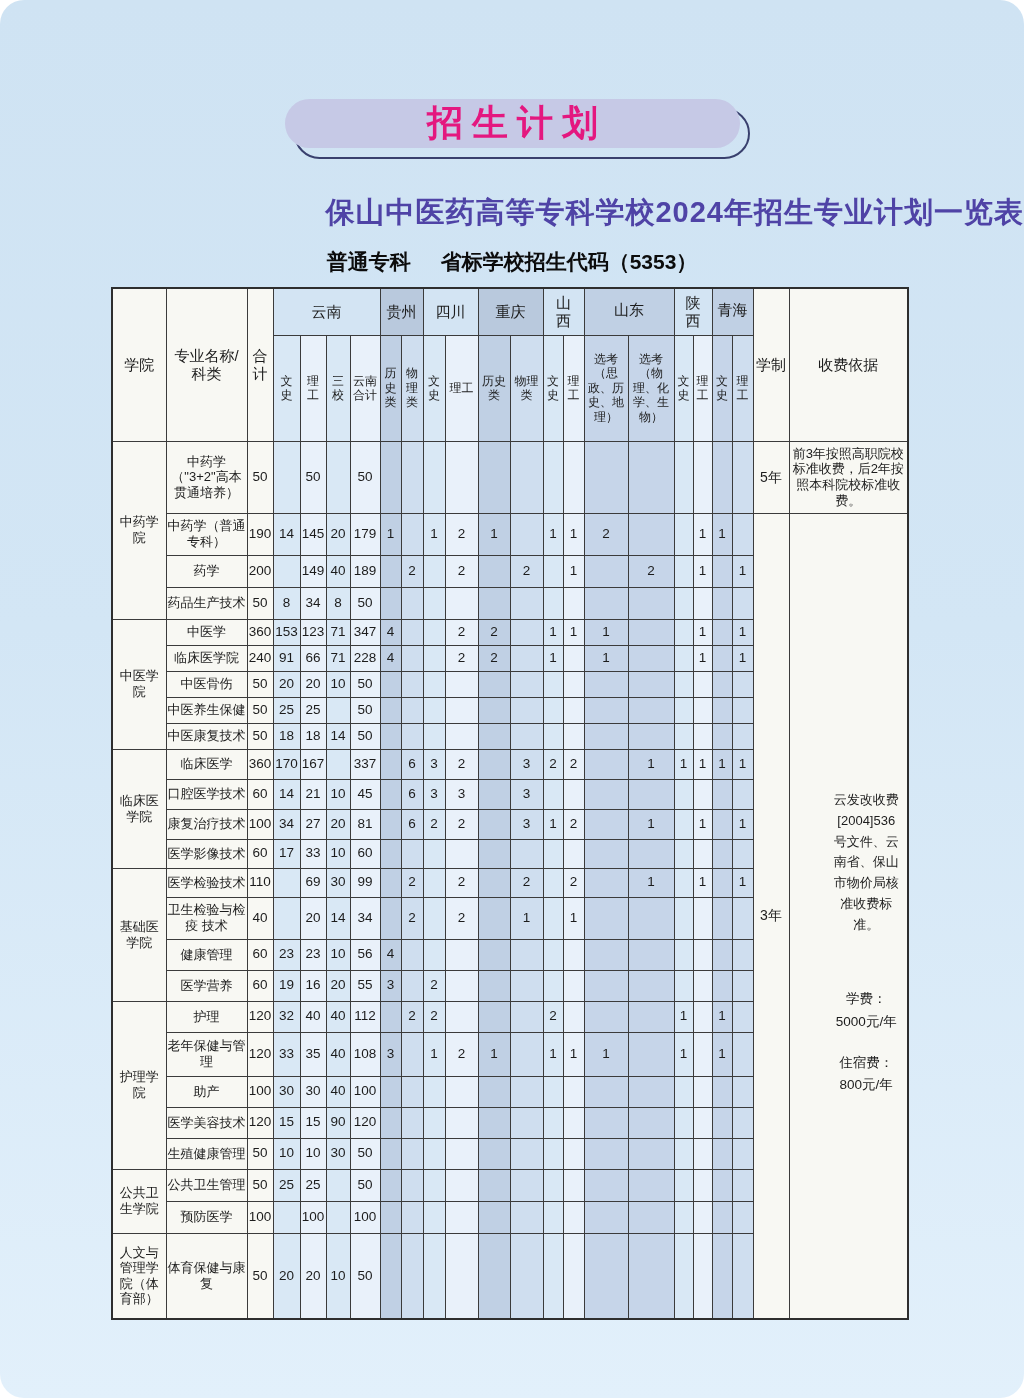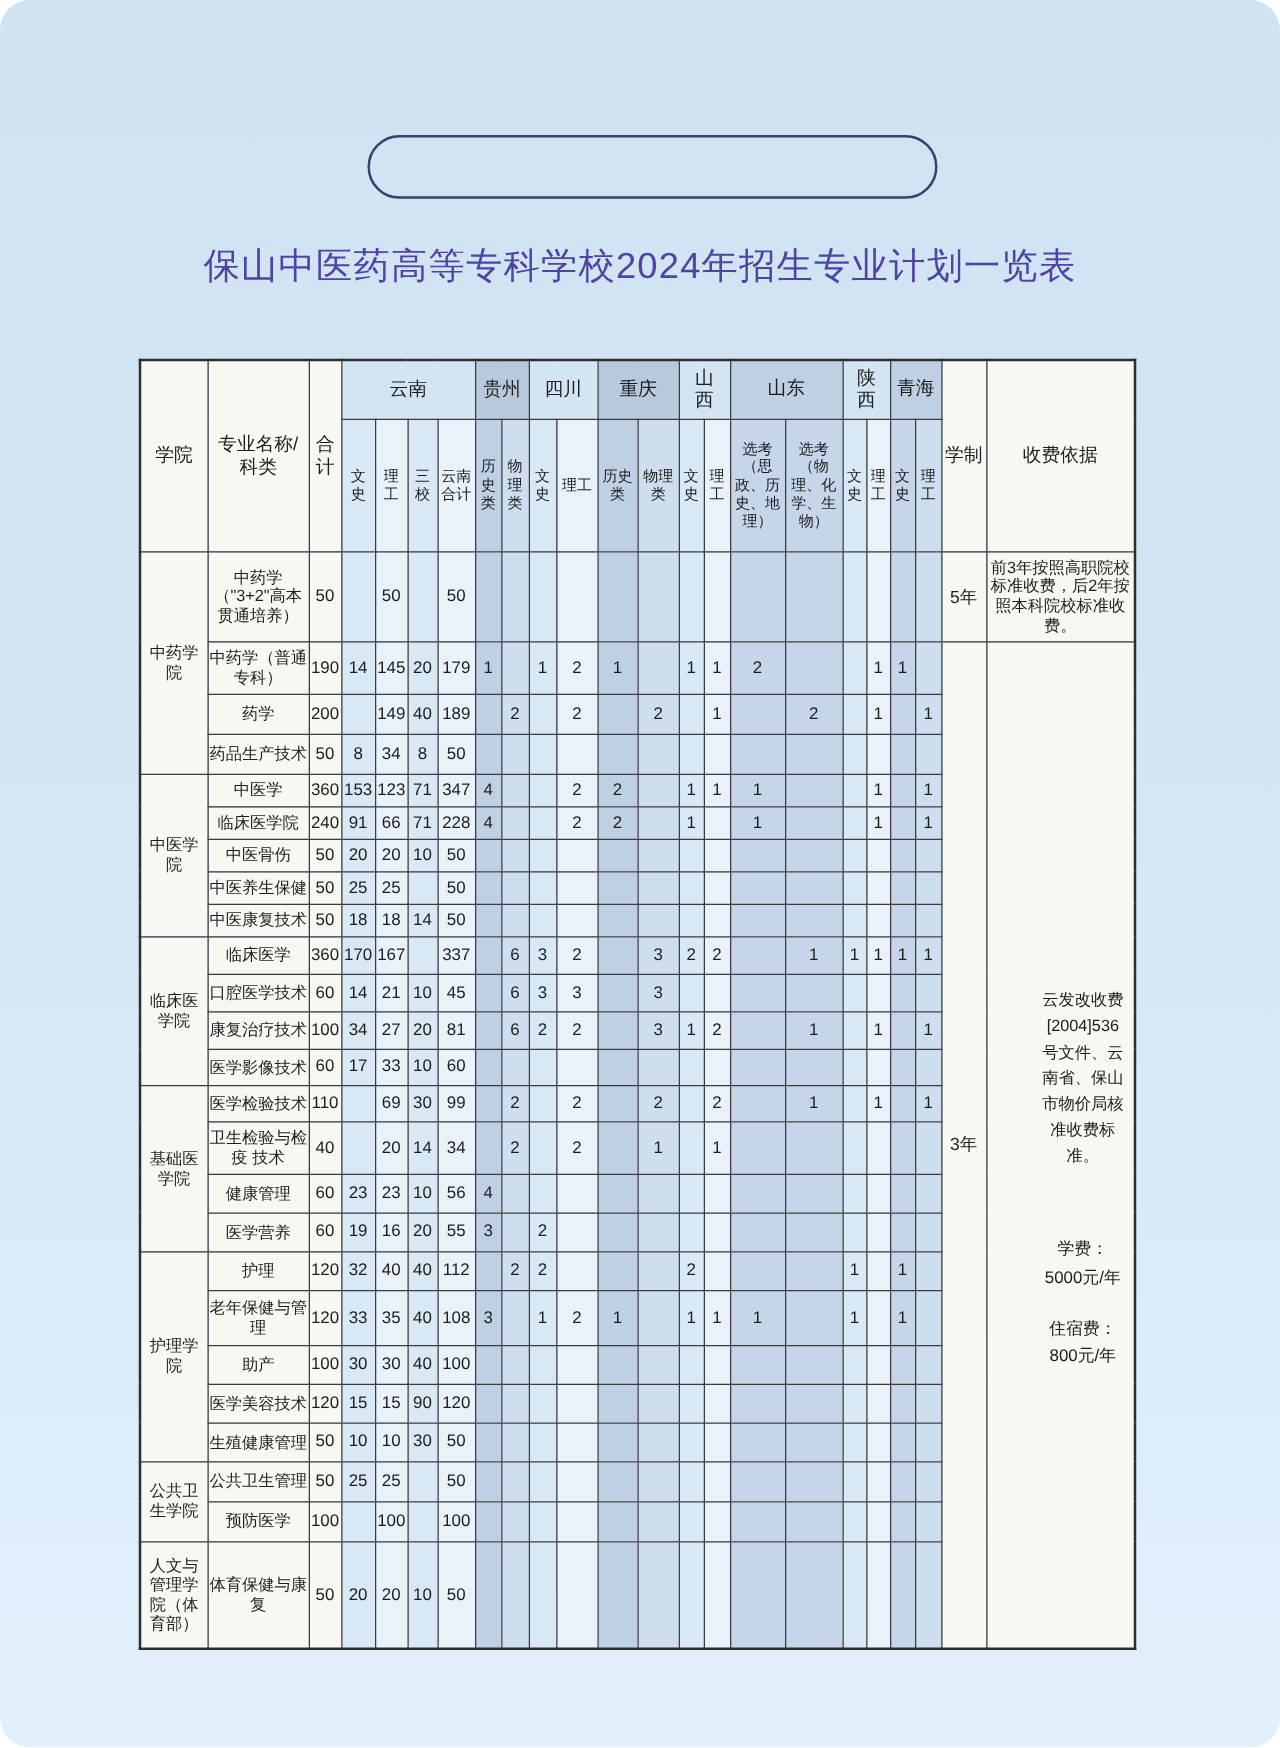--- a/index.html
+++ b/index.html
@@ -13,22 +13,22 @@
     position:absolute;left:294px;top:108px;width:452px;height:47px;
     border:2px solid #39406e;border-radius:28px;background:transparent;
   }
   .badge{
     position:absolute;left:285px;top:99px;width:455px;height:49px;
     background:#c6c9e6;border-radius:28px;
     display:flex;align-items:center;justify-content:center;
   }
   .badge-label{font-size:36px;font-weight:bold;color:#e4177f;letter-spacing:9px;text-indent:9px;}
   .main-title{
-    position:absolute;top:193px;left:0;width:100%;text-align:center;
-    font-size:29px;font-weight:normal;color:#4f43a6;letter-spacing:1px;
+    position:absolute;top:193px;left:0;width:100%;text-align:right;
+    font-size:29px;font-weight:bold;color:#4f43a6;letter-spacing:1px;
   }
   .subtitle{
     position:absolute;top:248px;left:0;width:100%;text-align:center;
     font-size:21px;font-weight:bold;color:#0c0c0c;
   }
   .subtitle .gap{display:inline-block;width:30px;}
   table.plan{
     position:absolute;left:111px;top:287px;border-collapse:collapse;table-layout:fixed;
     border:2px solid #2e2e2e;
   }
@@ -58,21 +58,27 @@
   .ce{background:#c6d5e9;}
   .hA{background:#d3e4f3;}
   .hD{background:#b9c9dd;}
   .hE{background:#c0d0e4;font-family:Liberation Mono, monospace;}
 </style>
 </head>
 <body>
 
 <div class="page">
   <div class="badge-echo"></div>
+  <div class="badge">
+    <span class="badge-label">招生计划</span>
+  </div>
   <div class="main-title">保山中医药高等专科学校2024年招生专业计划一览表</div>
+  <div class="subtitle">
+    <span>普通专科</span><span class="gap"></span><span>省标学校招生代码（5353）</span>
+  </div>
   <table class="plan">
     <colgroup>
         <col style="width: 54px;">
         <col style="width: 81px;">
         <col style="width: 26px;">
         <col style="width: 27px;">
         <col style="width: 26px;">
         <col style="width: 24px;">
         <col style="width: 30px;">
         <col style="width: 21px;">

